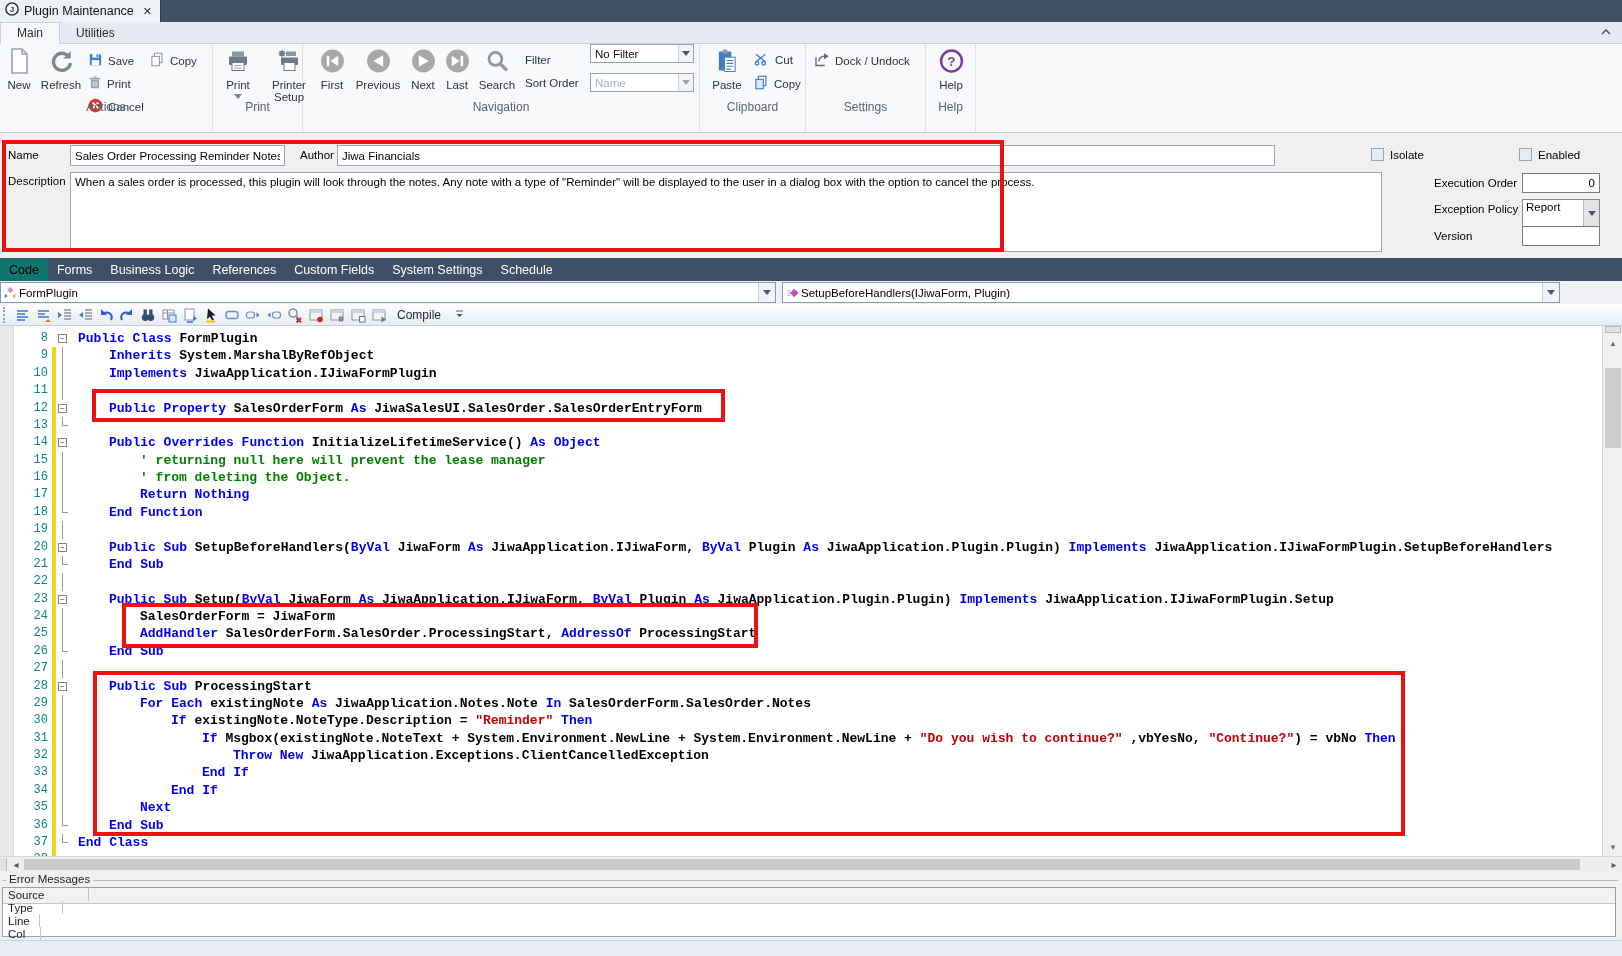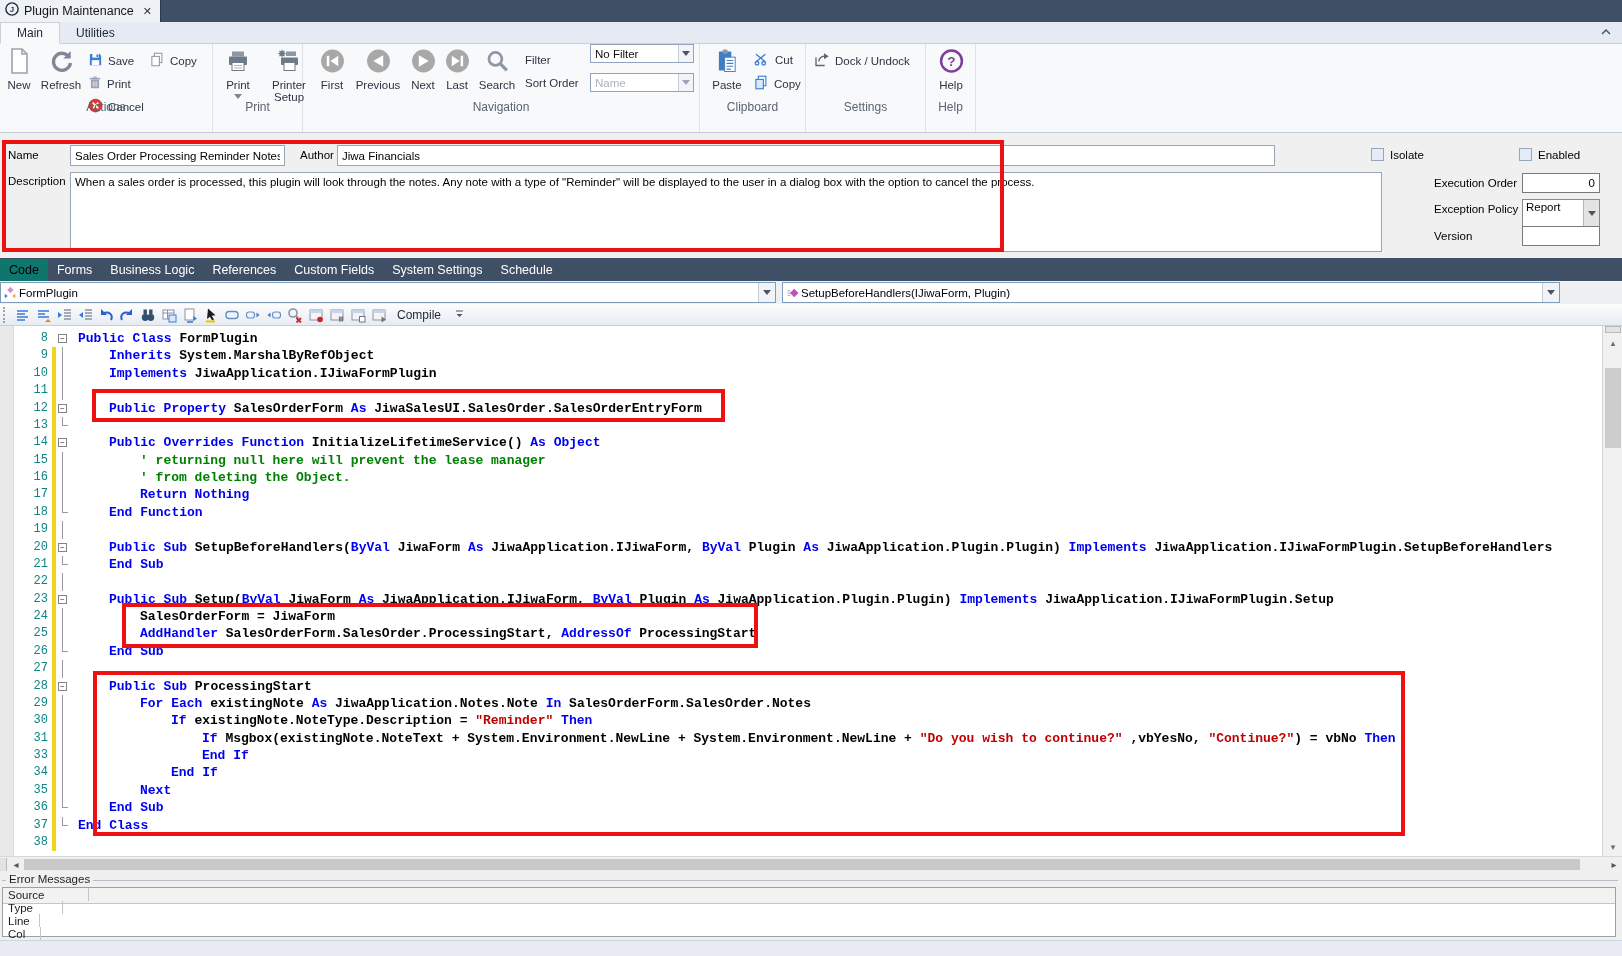--- a/index.html
+++ b/index.html
@@ -697,20 +697,28 @@
         </div>
         <div class="cline">
           <span class="ln">31</span>
           <span class="chg on"></span>
           <span class="fold">
             <span class="fline"></span>
           </span>
           <span class="ct" style="padding-left: 130px;"><span class="tk-k">If</span><span class="tk-t"> Msgbox(existingNote.NoteText + System.Environment.NewLine + System.Environment.NewLine + </span><span class="tk-s">"Do you wish to continue?"</span><span class="tk-t"> ,vbYesNo, </span><span class="tk-s">"Continue?"</span><span class="tk-t">) = vbNo </span><span class="tk-k">Then</span></span>
         </div>
         <div class="cline">
+          <span class="ln">32</span>
+          <span class="chg on"></span>
+          <span class="fold">
+            <span class="fline"></span>
+          </span>
+          <span class="ct" style="padding-left: 161px;"><span class="tk-k">Throw New</span><span class="tk-t"> JiwaApplication.Exceptions.ClientCancelledException</span></span>
+        </div>
+        <div class="cline">
           <span class="ln">33</span>
           <span class="chg on"></span>
           <span class="fold">
             <span class="fline"></span>
           </span>
           <span class="ct" style="padding-left: 130px;"><span class="tk-k">End If</span></span>
         </div>
         <div class="cline">
           <span class="ln">34</span>
           <span class="chg on"></span>

